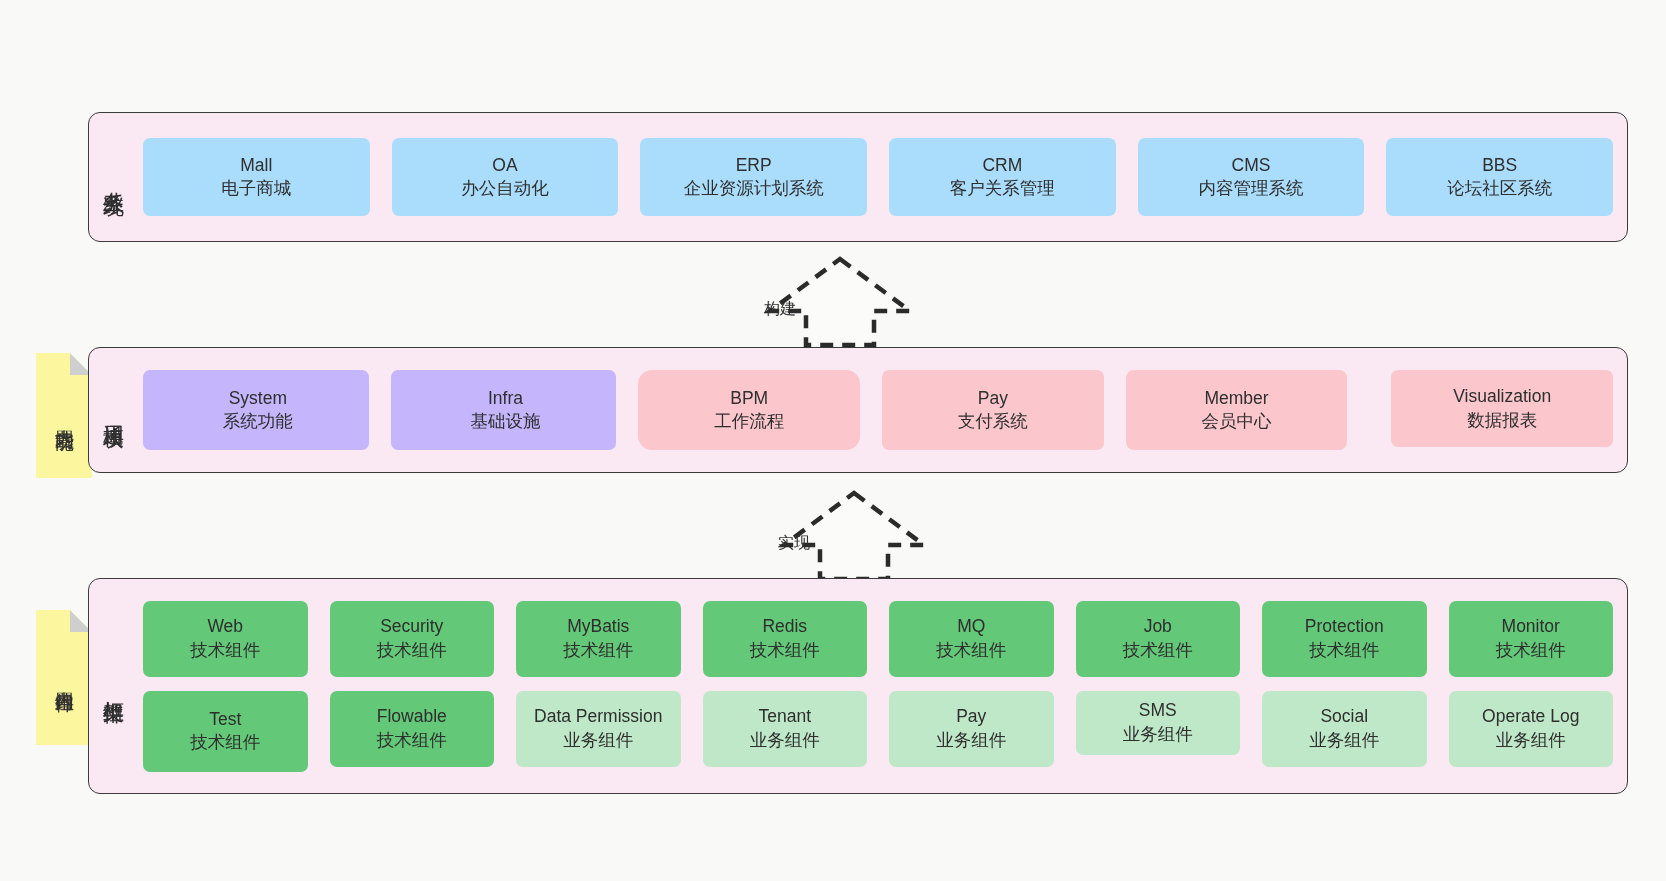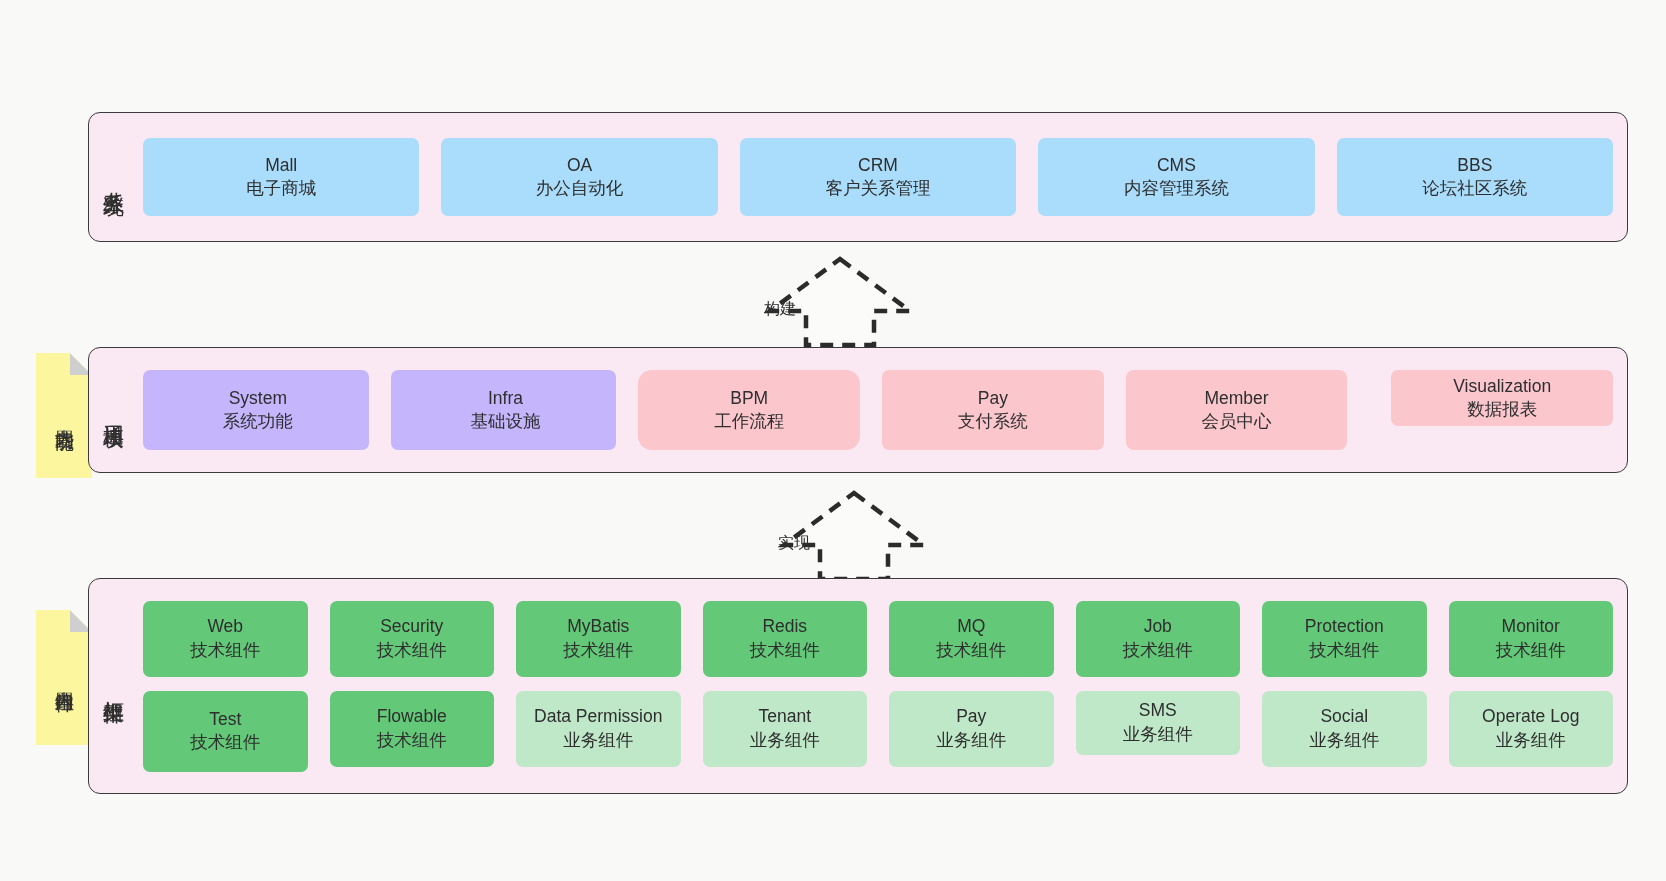--- a/index.html
+++ b/index.html
@@ -133,20 +133,24 @@
       <div class="row" id="business-row">
           <div class="card c-blue" style="height: 78px;">
             <span class="l1">Mall</span>
             <span class="l2">电子商城</span>
           </div>
           <div class="card c-blue" style="height: 78px;">
             <span class="l1">OA</span>
             <span class="l2">办公自动化</span>
           </div>
           <div class="card c-blue" style="height: 78px;">
+            <span class="l1">ERP</span>
+            <span class="l2">企业资源计划系统</span>
+          </div>
+          <div class="card c-blue" style="height: 78px;">
             <span class="l1">CRM</span>
             <span class="l2">客户关系管理</span>
           </div>
           <div class="card c-blue" style="height: 78px;">
             <span class="l1">CMS</span>
             <span class="l2">内容管理系统</span>
           </div>
           <div class="card c-blue" style="height: 78px;">
             <span class="l1">BBS</span>
             <span class="l2">论坛社区系统</span>
@@ -184,21 +188,21 @@
             <span class="l2">工作流程</span>
           </div>
           <div class="card c-pink" style="height: 80px;">
             <span class="l1">Pay</span>
             <span class="l2">支付系统</span>
           </div>
           <div class="card c-pink" style="height: 80px; border-radius: 8px;">
             <span class="l1">Member</span>
             <span class="l2">会员中心</span>
           </div>
-          <div class="card c-pink" style="height: 56px; margin-left: 22px;">
+          <div class="card c-pink" style="height: 77px; margin-left: 22px;">
             <span class="l1">Visualization</span>
             <span class="l2">数据报表</span>
           </div>
         </div>
     </div>
   </div>
 
   <div class="arrow" style="left:778px;top:487px;">
     <svg viewBox="0 0 152 96" xmlns="http://www.w3.org/2000/svg">
       <path d="M76 6 L146 58 L110 58 L110 92 L42 92 L42 58 L6 58 Z" fill="#fbfbfa" stroke="#2b2b2b" stroke-width="4.5" stroke-dasharray="13 9" stroke-linejoin="miter"></path>

